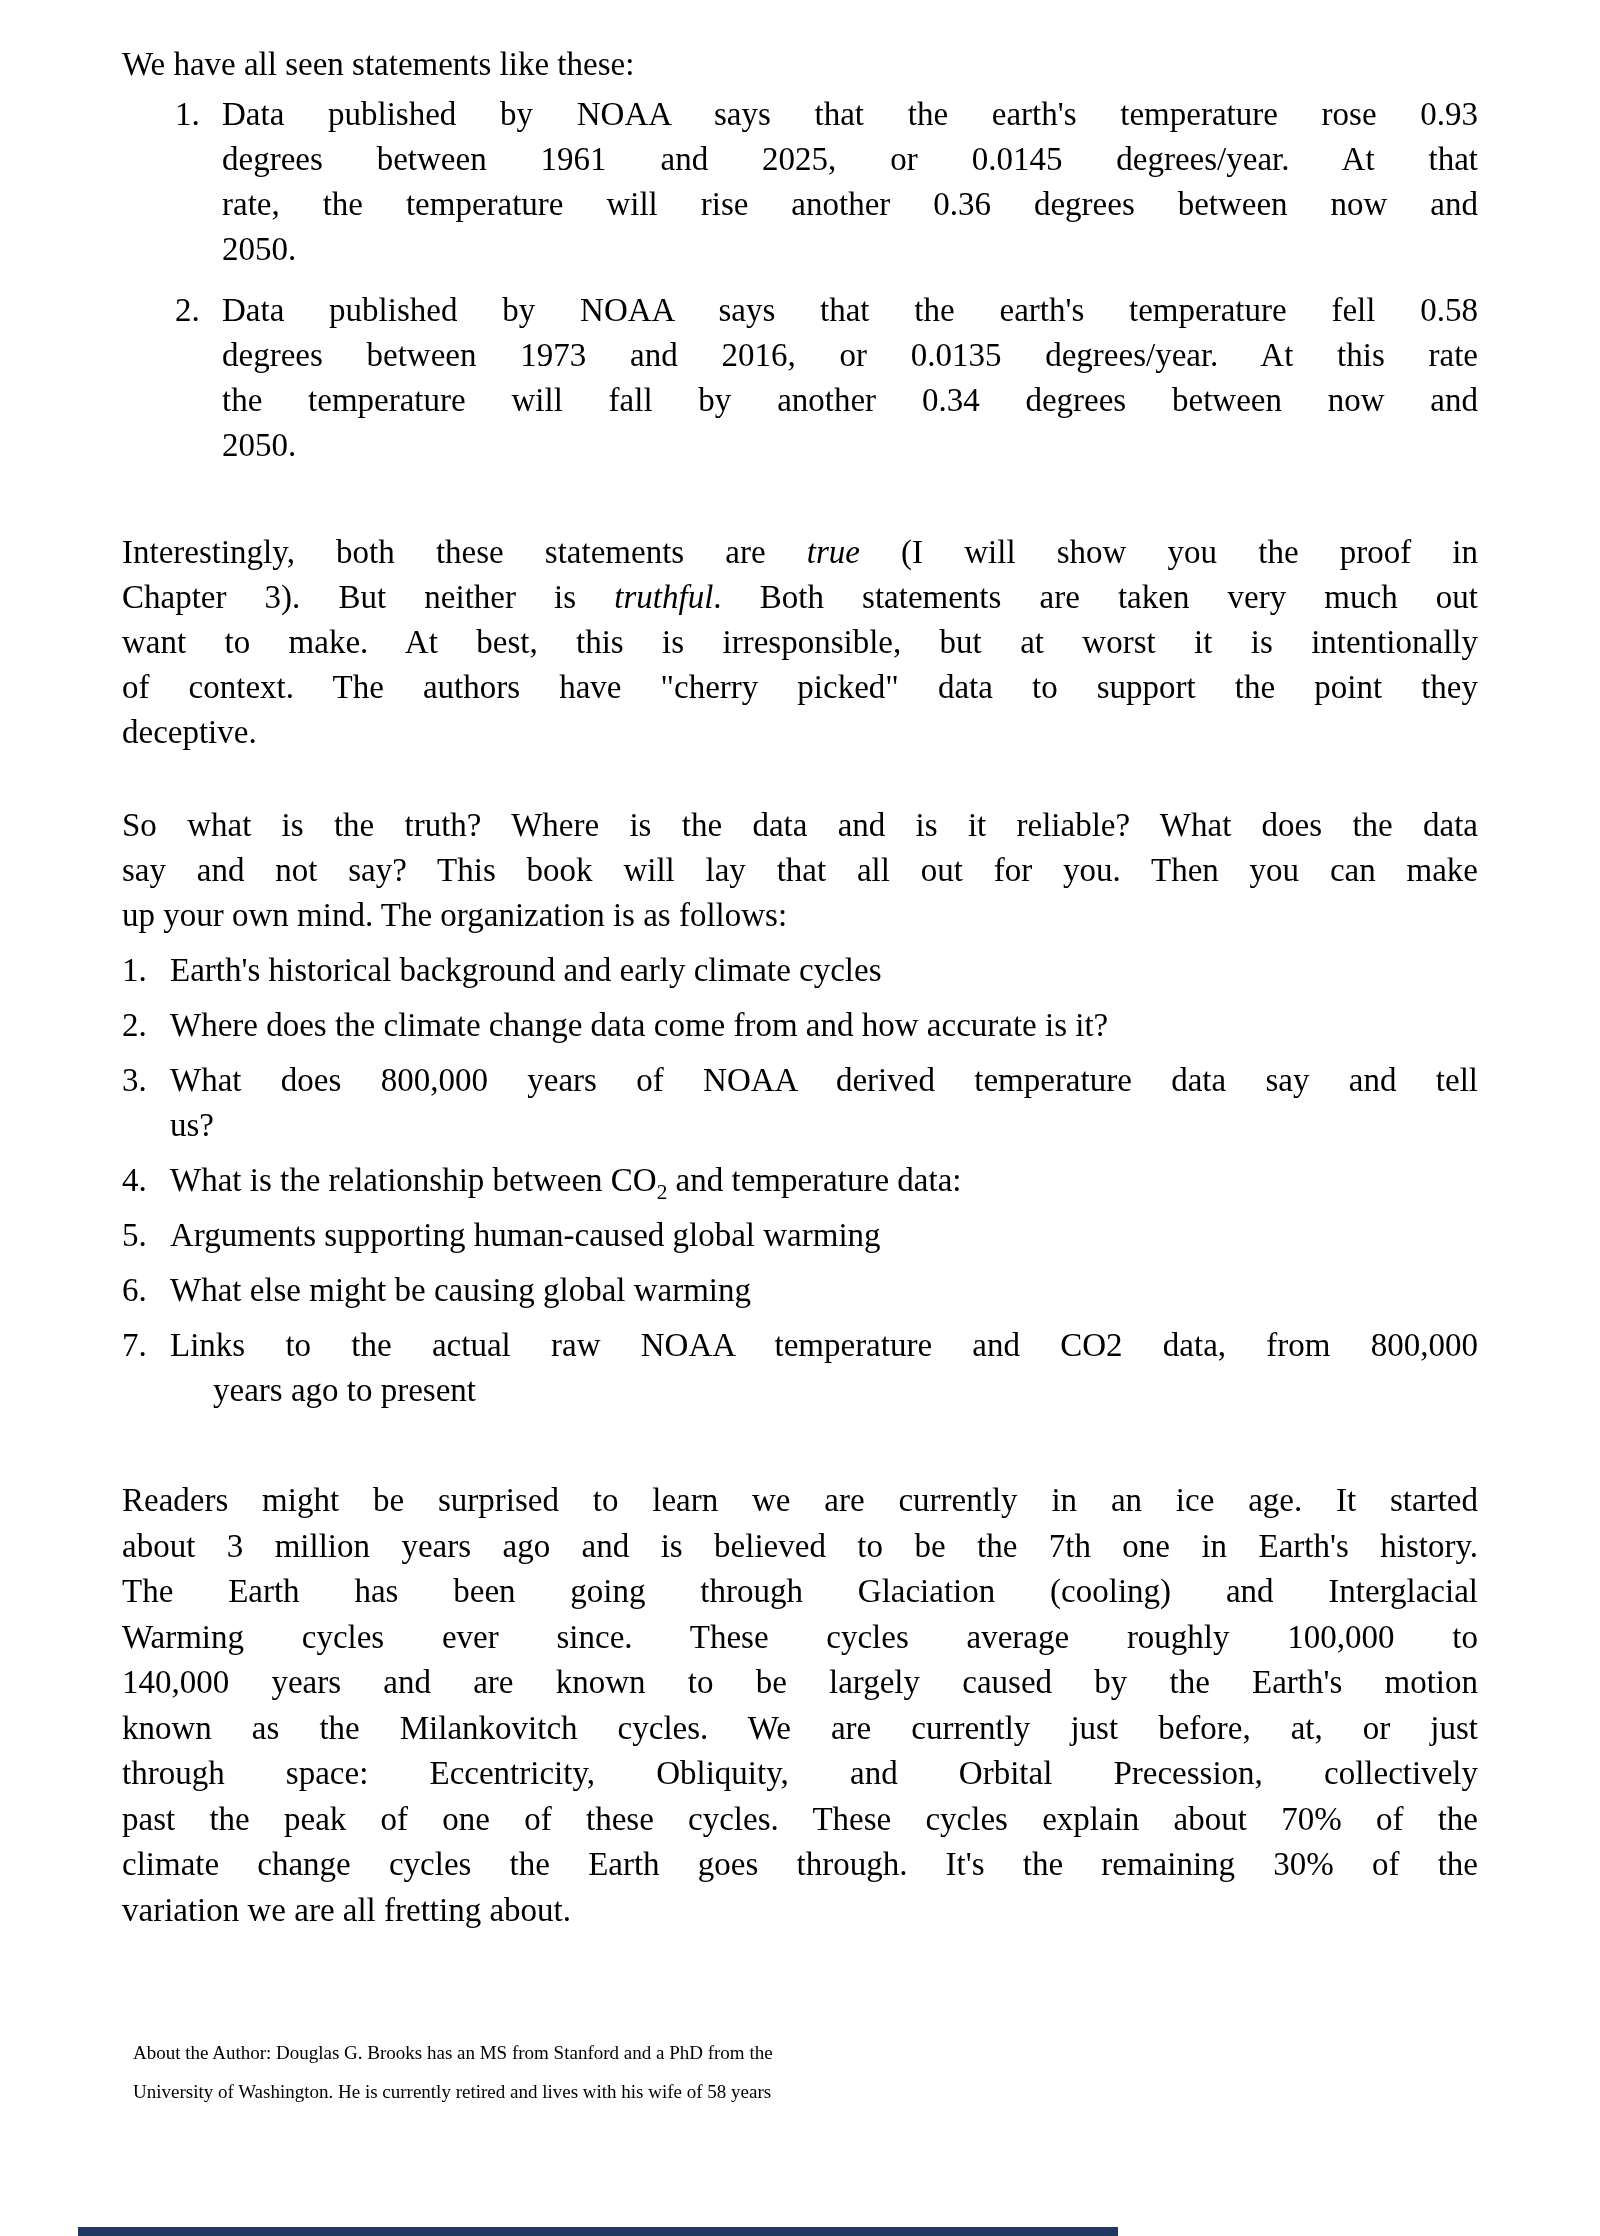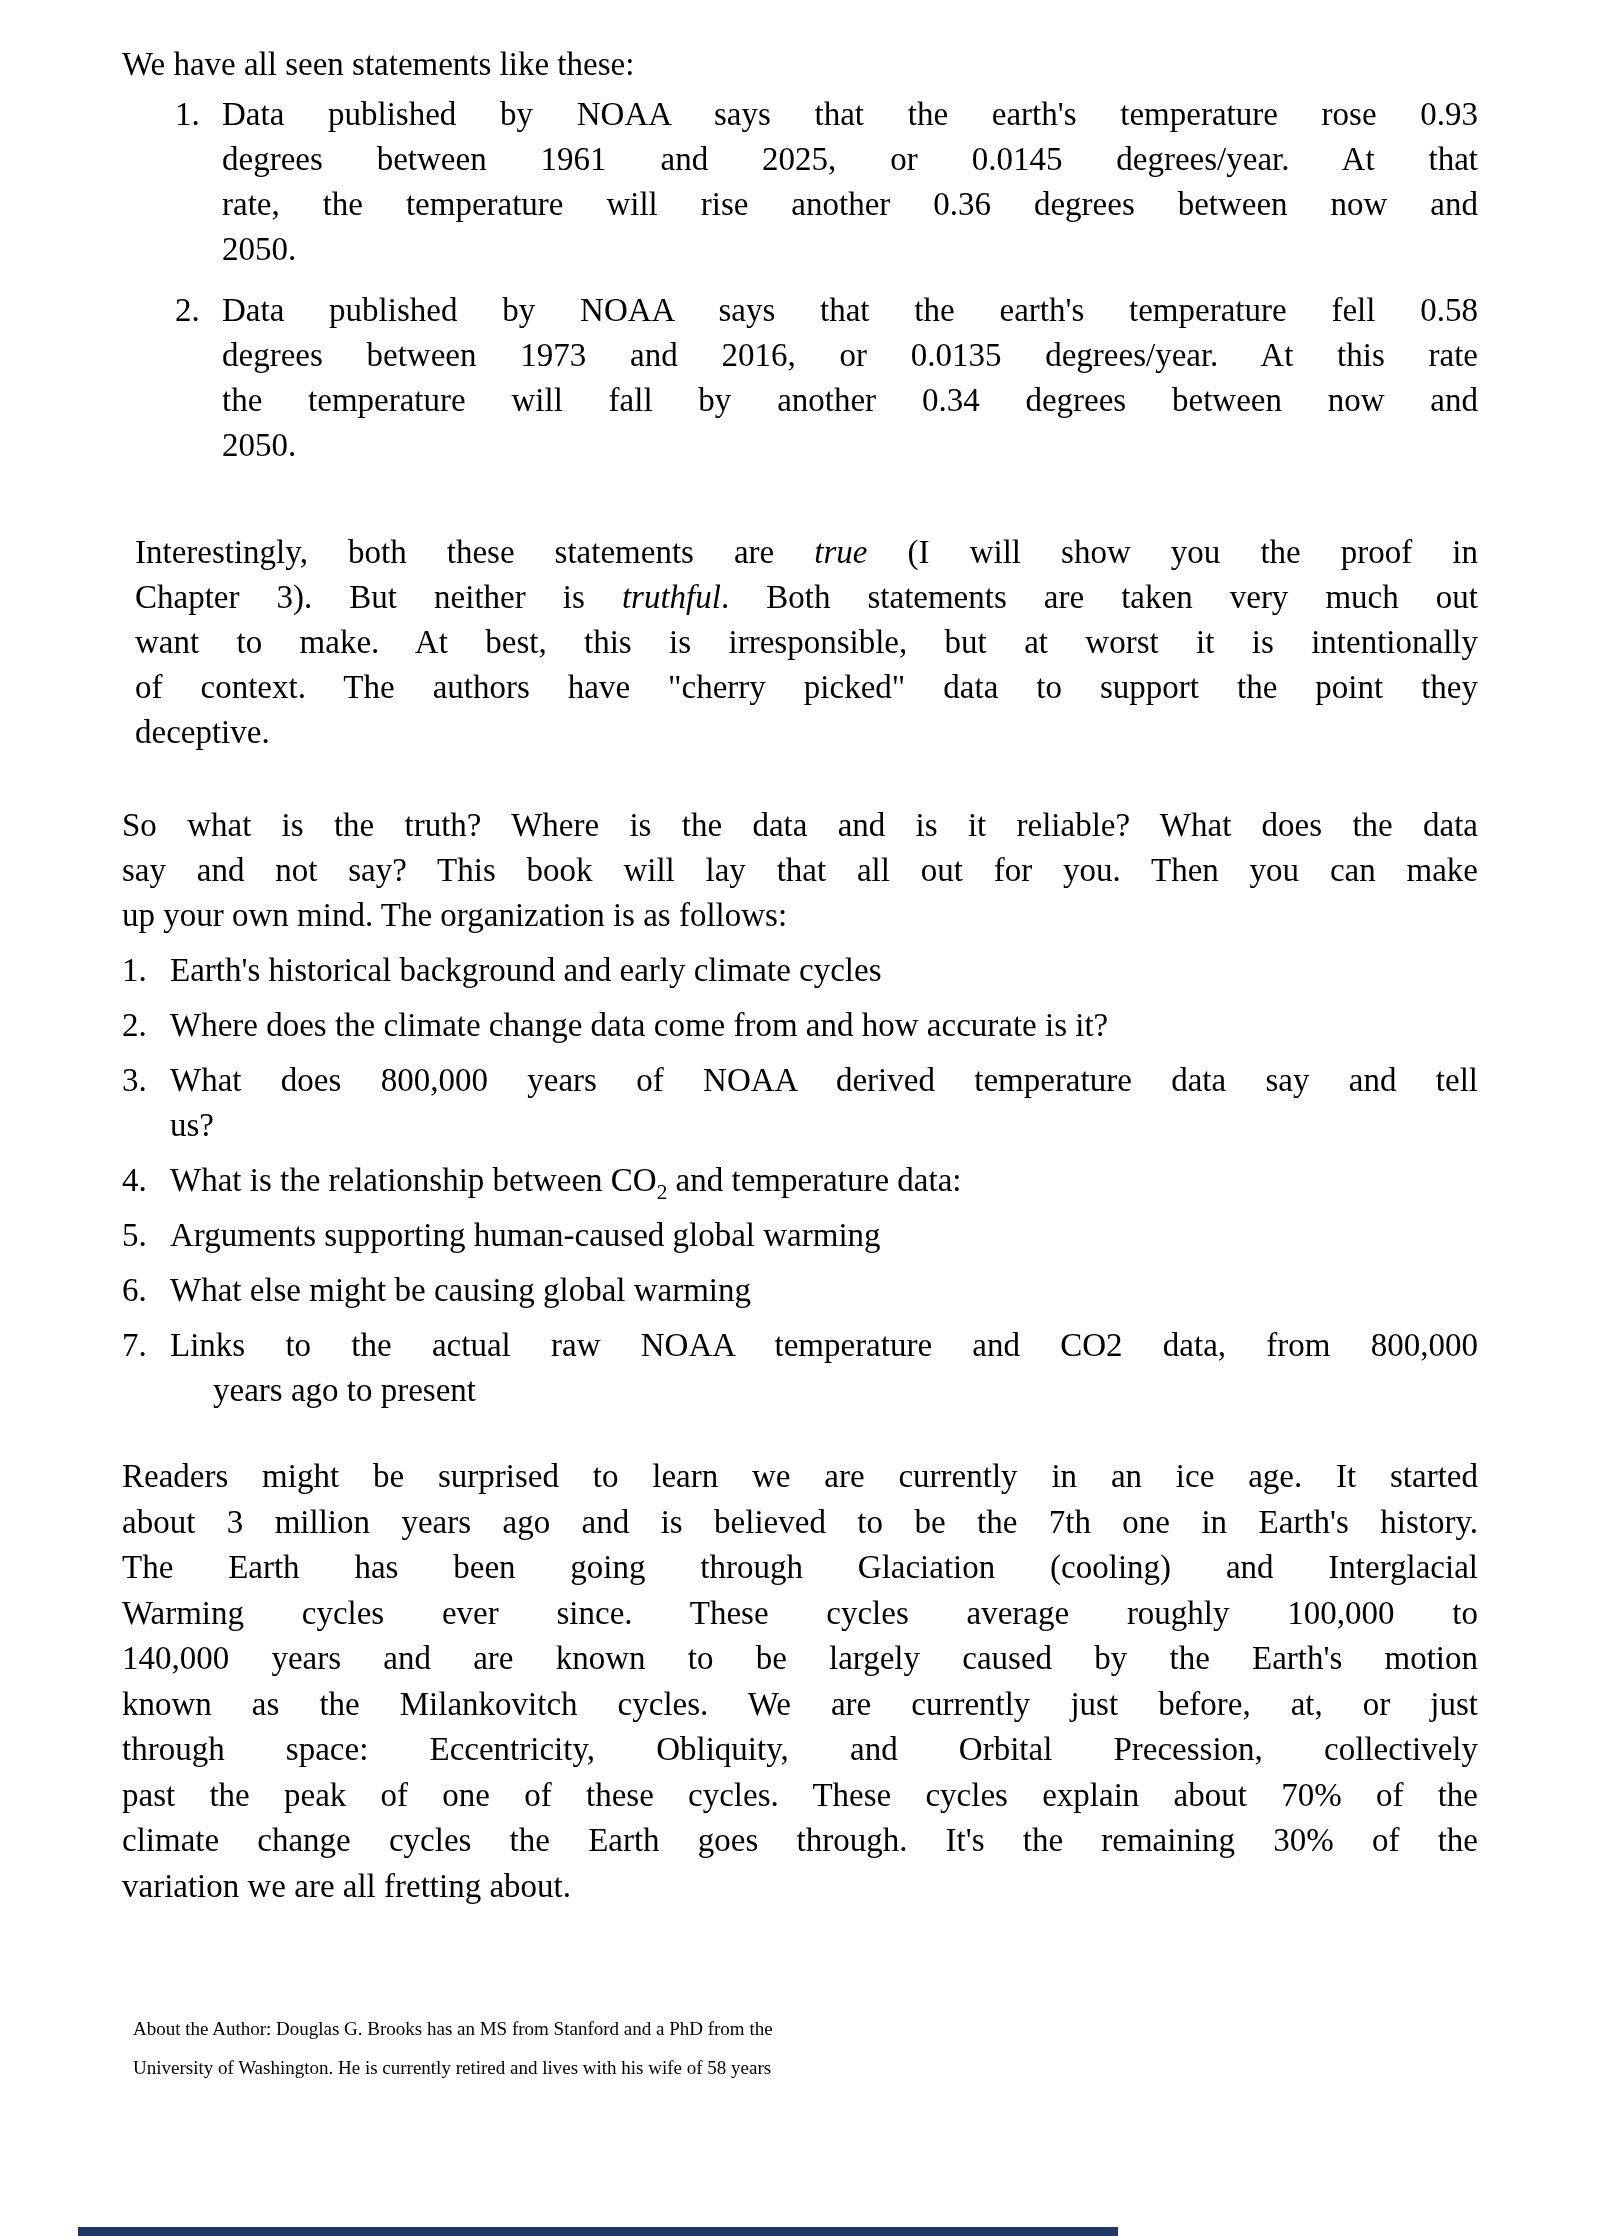--- a/index.html
+++ b/index.html
@@ -54,26 +54,26 @@
     margin-top: 10px;
   }
   .org-item .marker {
     position: absolute;
     left: -48px;
     top: 0;
     font-size: 33px;
     line-height: 45px;
   }
   .indent2 { margin-left: 43px; }
-  .para-interestingly { margin-top: 62px; margin-left: 13px; }
+  .para-interestingly { margin-top: 62px; }
   .para-truth { margin-top: 48px; }
   .org-list { margin-top: 0px; }
   .top-item-1 { margin-top: 5px; }
   .top-item-2 { margin-top: 16px; }
-  .para-readers { margin-top: 41px; }
+  .para-readers { margin-top: 65px; }
   .para-readers .line { line-height: 45.5px; }
   .about-block {
     margin-top: 101px;
     margin-left: 11px;
     width: 1360px;
   }
   .about-block .line {
     font-size: 19px;
     line-height: 38.5px;
   }

